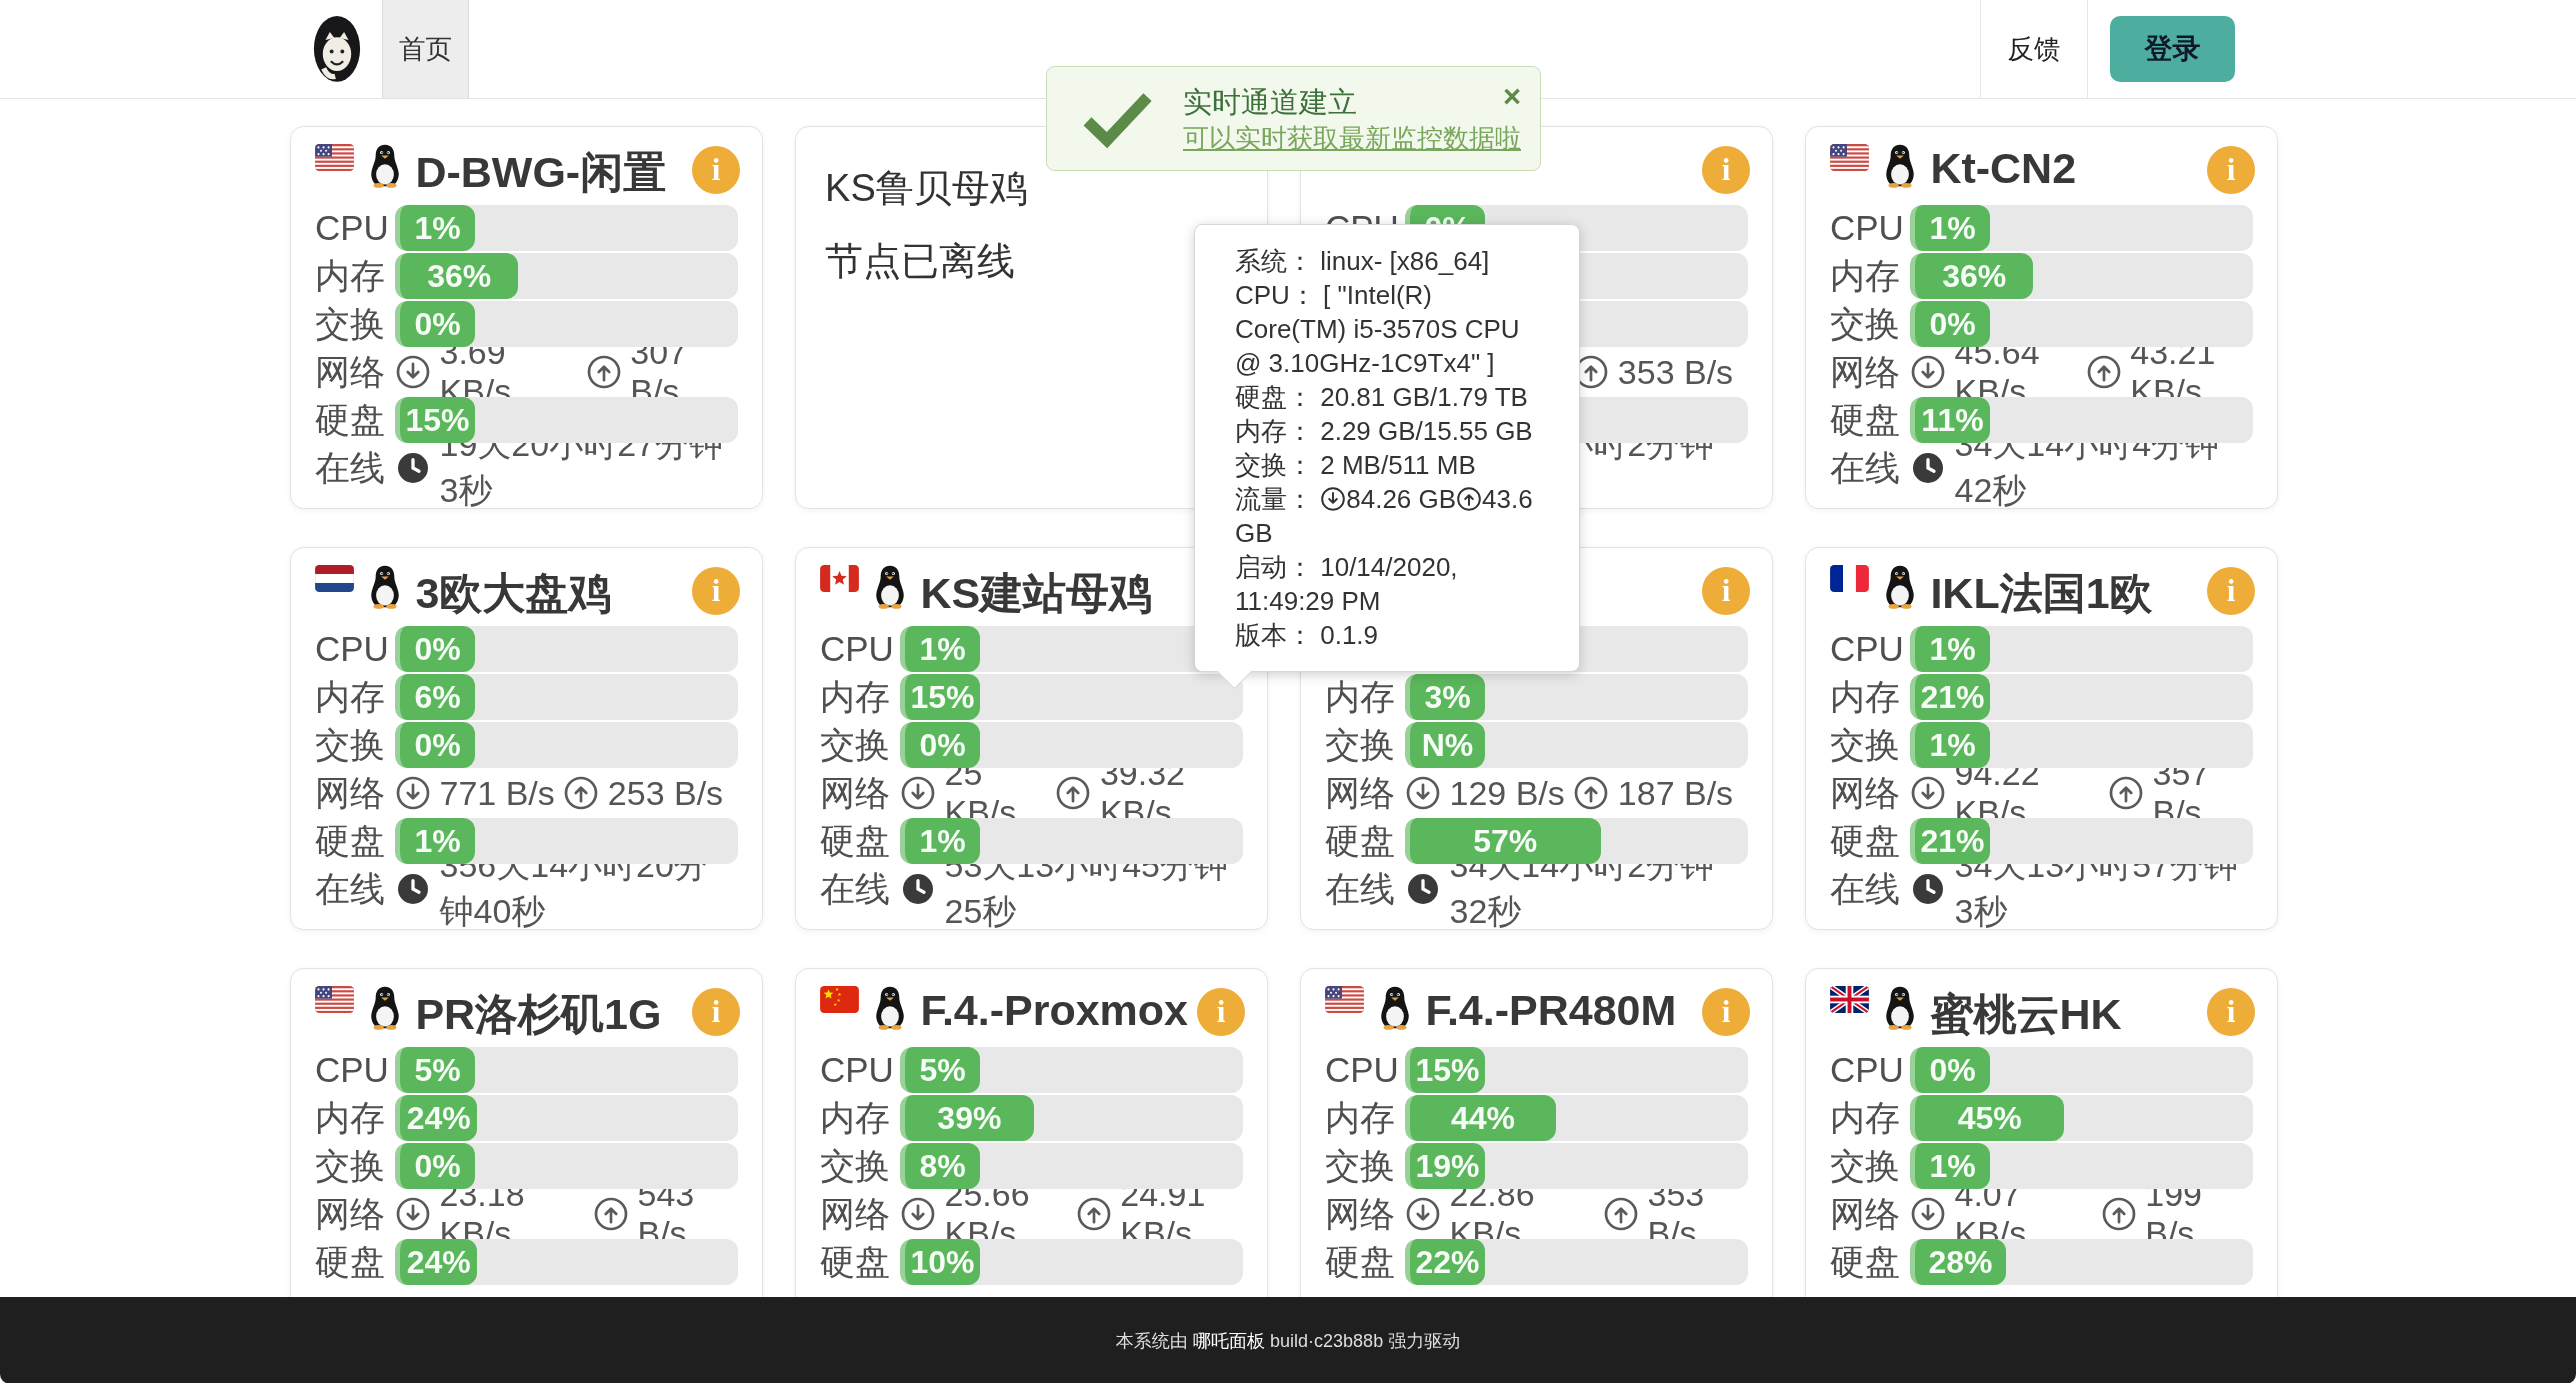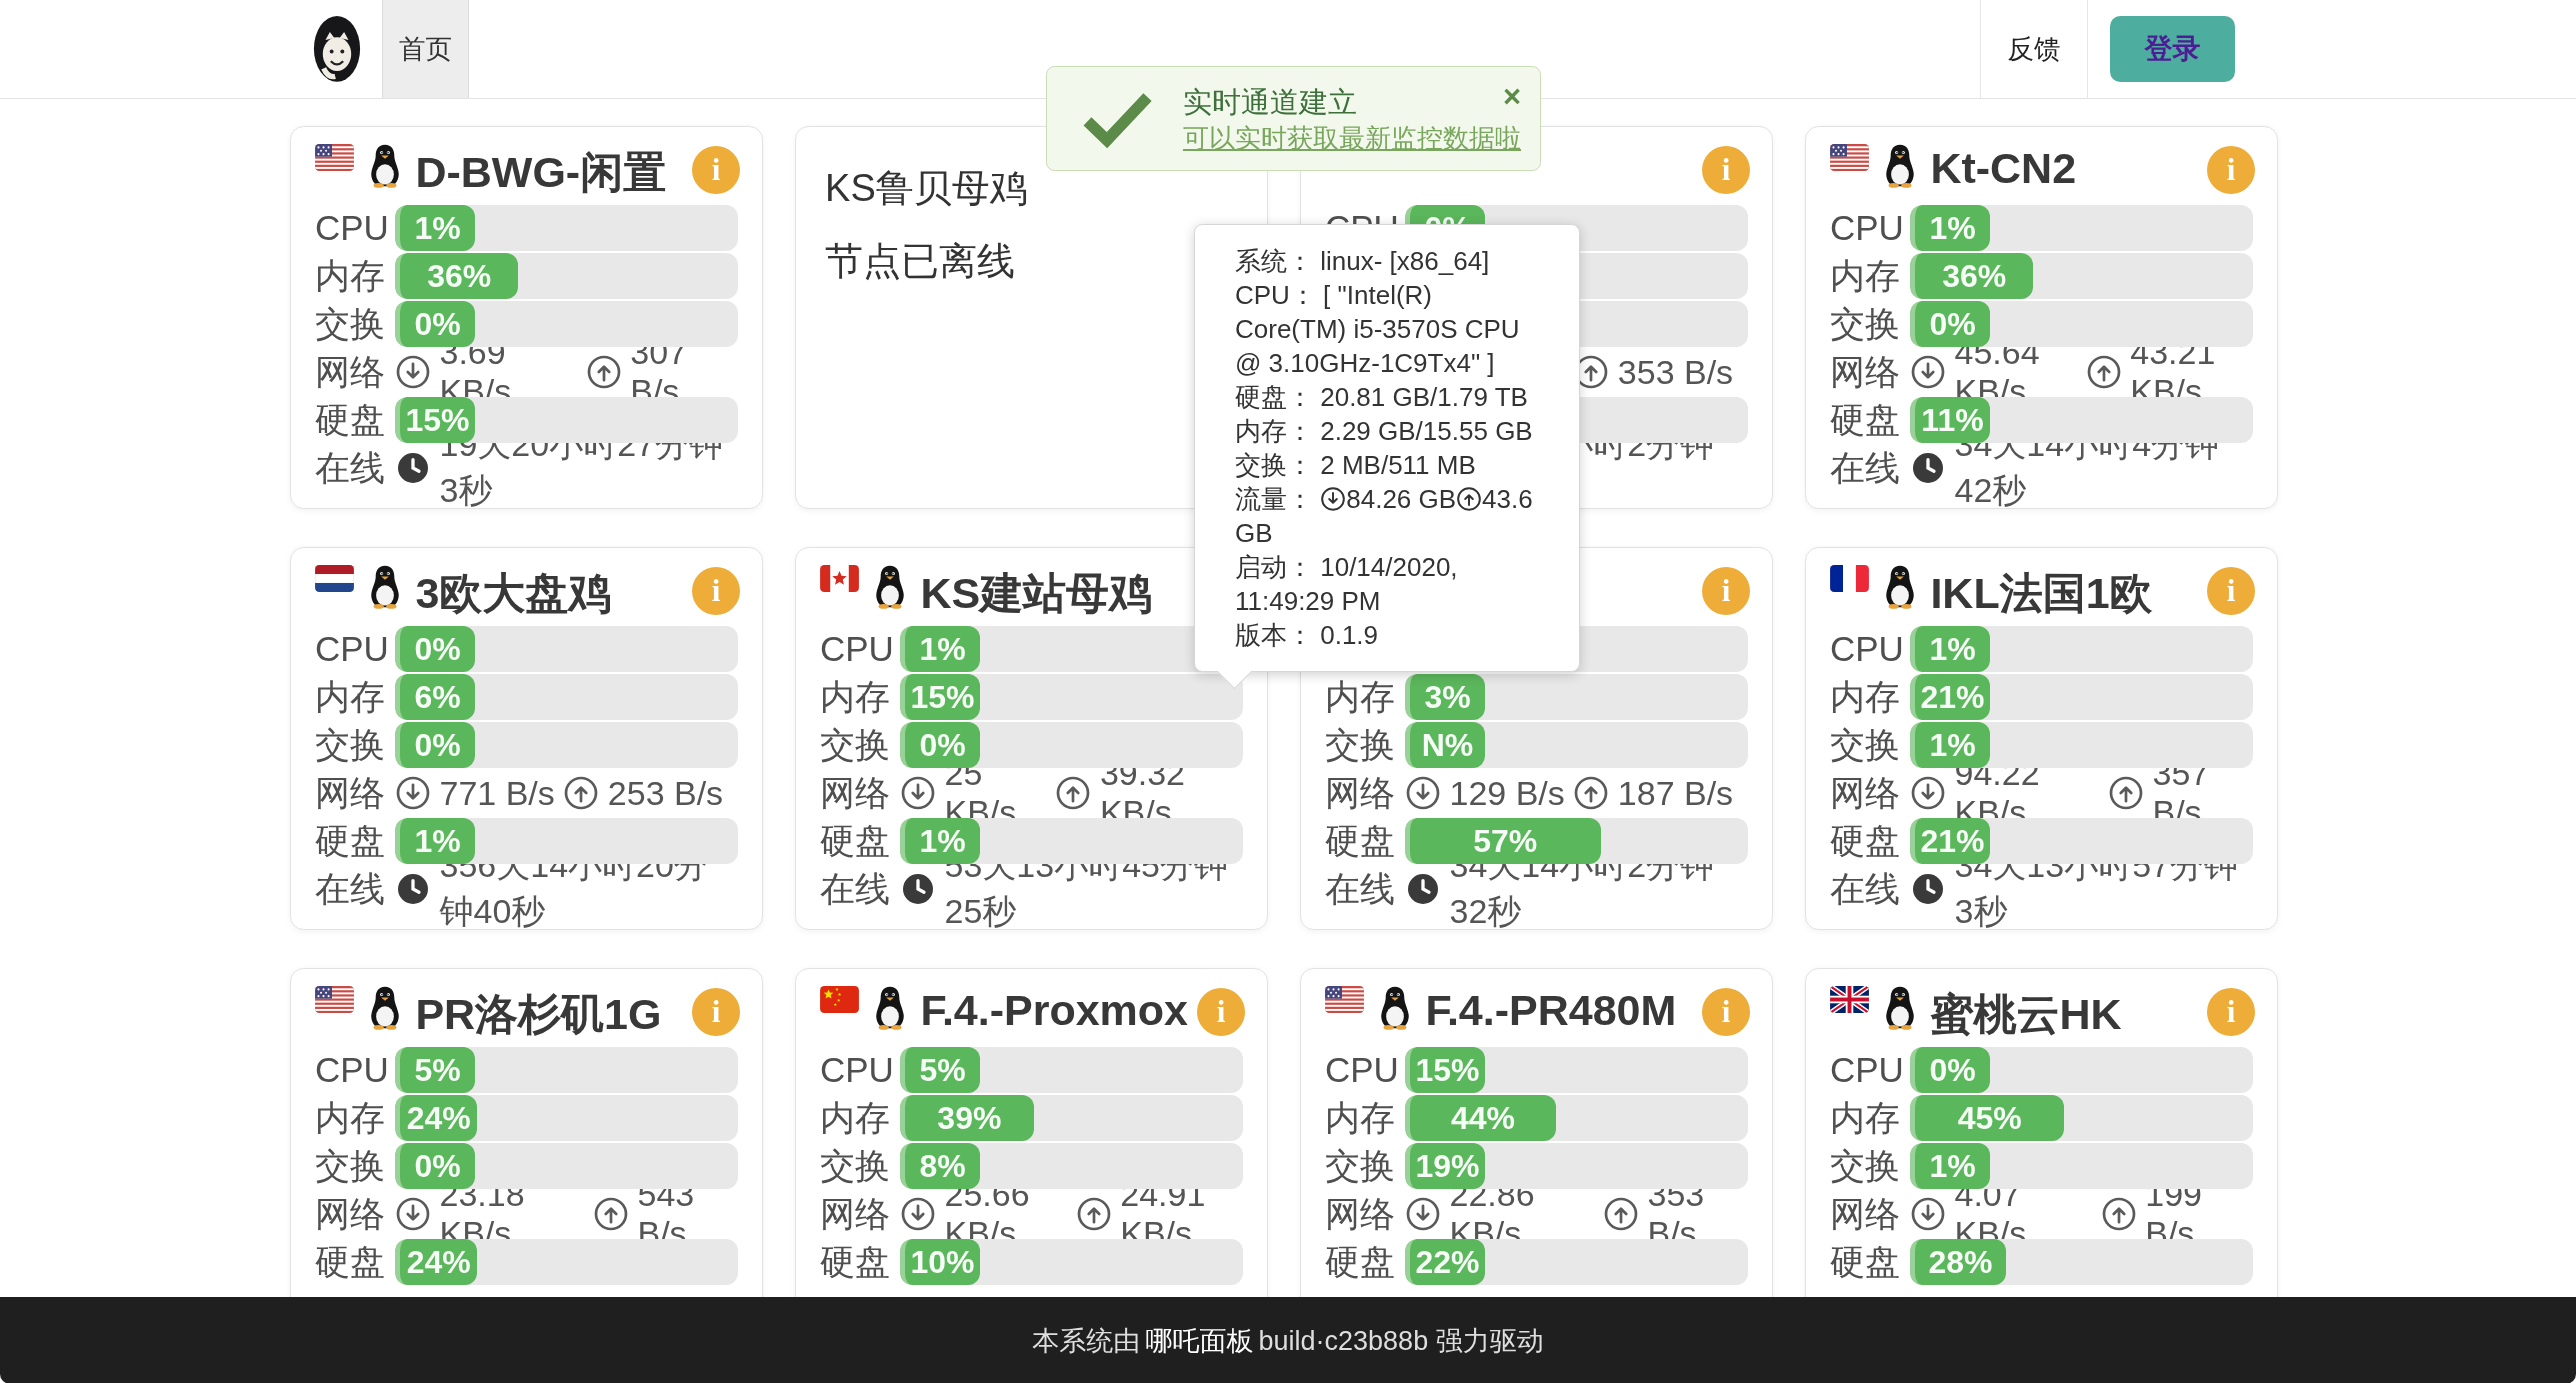--- a/index.html
+++ b/index.html
@@ -10,21 +10,21 @@
   .header{position:absolute;top:0;left:0;right:0;height:98px;background:#fff;
           border-bottom:0.9px solid #e3e3e3;z-index:10;}
   .logo{position:absolute;left:313px;top:15.4px;width:48px;height:68px;cursor:pointer;}
   .tab-home{position:absolute;left:382px;top:0;width:85px;height:98px;background:#ededed;
             border-left:0.9px solid #dcdcdc;border-right:0.9px solid #dcdcdc;
             display:flex;align-items:center;justify-content:center;font-size:26.5px;color:#333;cursor:pointer;}
   .tab-feedback{position:absolute;left:1980px;top:0;width:106px;height:98px;
             border-left:0.9px solid #e7e7e7;border-right:0.9px solid #e7e7e7;
             display:flex;align-items:center;justify-content:center;font-size:26.5px;color:#222;cursor:pointer;}
   .btn-login{position:absolute;left:2110px;top:16px;width:125px;height:66px;background:#4dae9f;
-            border:none;border-radius:10.2px;color:#4c1d95;font-size:28px;font-weight:bold;
+            border:none;border-radius:10.2px;color:#0f172a;font-size:28px;font-weight:bold;
             display:flex;align-items:center;justify-content:center;cursor:pointer;}
 
   
   .grid{position:absolute;left:290px;top:126px;width:1992px;display:grid;
         grid-template-columns:repeat(4,473px);gap:38px 32px;z-index:1;}
   .card{height:383px;background:#fff;border:0.9px solid #e2e2e2;border-radius:13.7px;
         box-shadow:0 1.7px 6.8px rgba(0,0,0,0.05);padding:17px 24px;box-sizing:border-box;position:relative;}
   .title-row{display:flex;align-items:flex-start;gap:13.7px;height:60px;}
   .flag{width:39px;height:27px;border-radius:4.3px;overflow:hidden;flex:0 0 auto;
         box-shadow:0 0 0 0.9px rgba(0,0,0,0.08) inset;}
@@ -60,21 +60,21 @@
   .tooltip{position:absolute;left:1194px;top:224px;width:386px;background:#fff;
            border:0.9px solid #d6d6d6;border-radius:8.5px;box-shadow:0 2.6px 12px rgba(0,0,0,0.18);
            z-index:30;padding:19px 40px;box-sizing:border-box;}
   .tooltip:after{content:"";position:absolute;left:27px;bottom:-13px;width:24px;height:24px;background:#fff;
            border-right:0.9px solid #d6d6d6;border-bottom:0.9px solid #d6d6d6;transform:rotate(45deg);}
   .tt-line{font-size:26px;color:#333;line-height:34px;}
   .tt-ic{width:26px;height:26px;vertical-align:-4.3px;}
 
   
   .footer{position:absolute;left:0;right:0;bottom:0;height:87px;background:#1f1f1f;z-index:50;
-          display:flex;align-items:center;justify-content:center;font-size:27px;color:#dedede;}
+          display:flex;align-items:center;justify-content:center;font-size:18px;color:#dedede;}
   .footer .link{color:#ffffff;cursor:pointer;margin:0 5.1px;}
 </style>
 </head>
 <body>
 
 <div id="app">
 
   <div class="header">
     <div class="logo">
       <svg viewBox="0 0 54 76">

